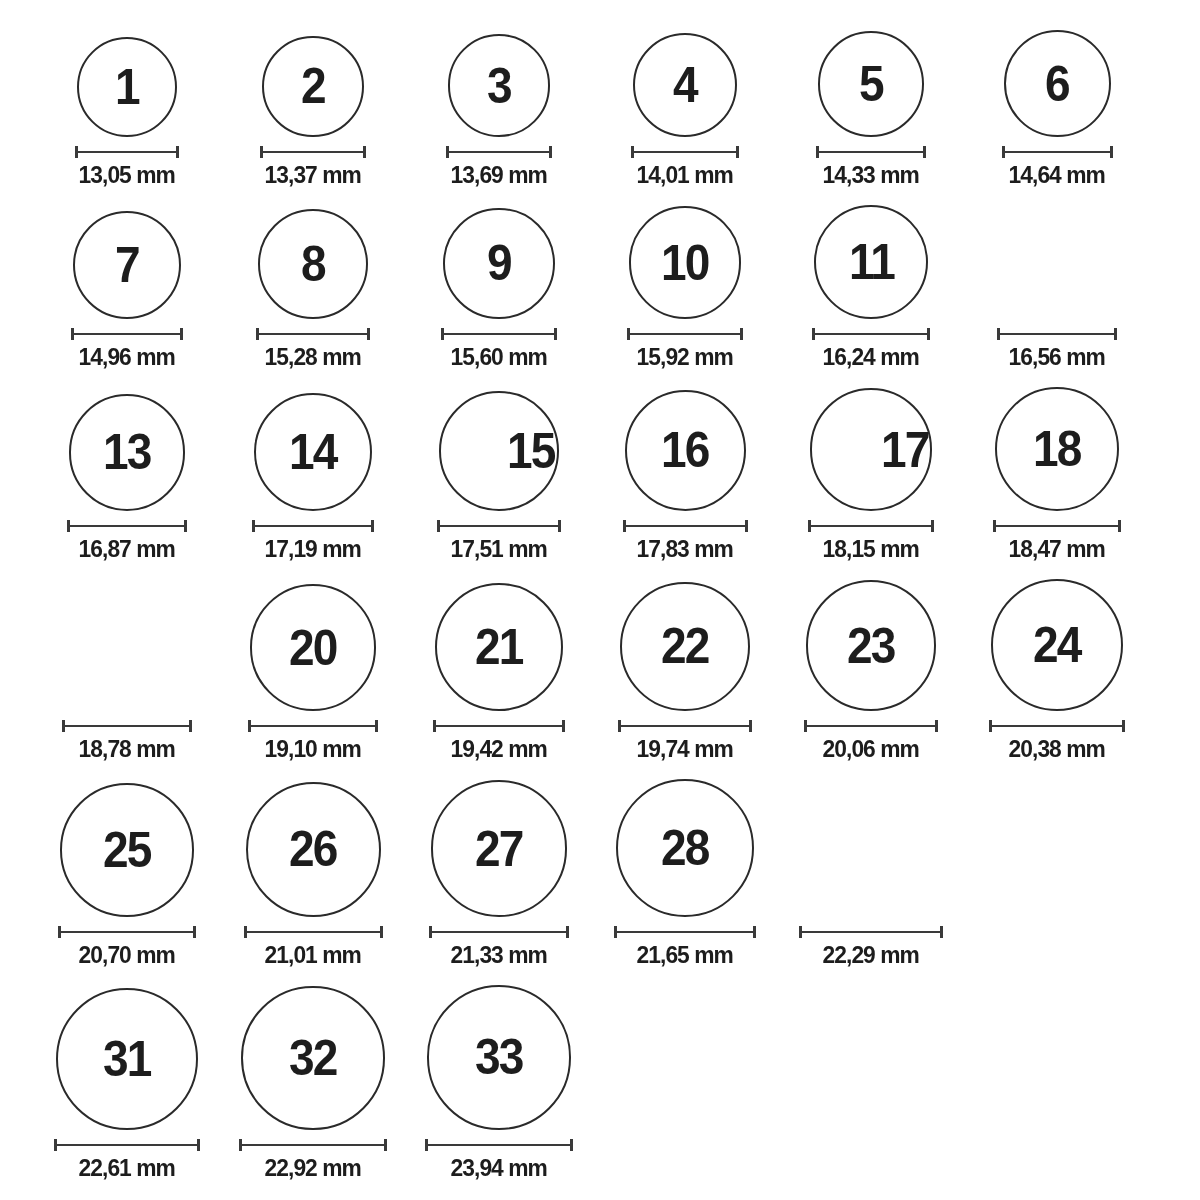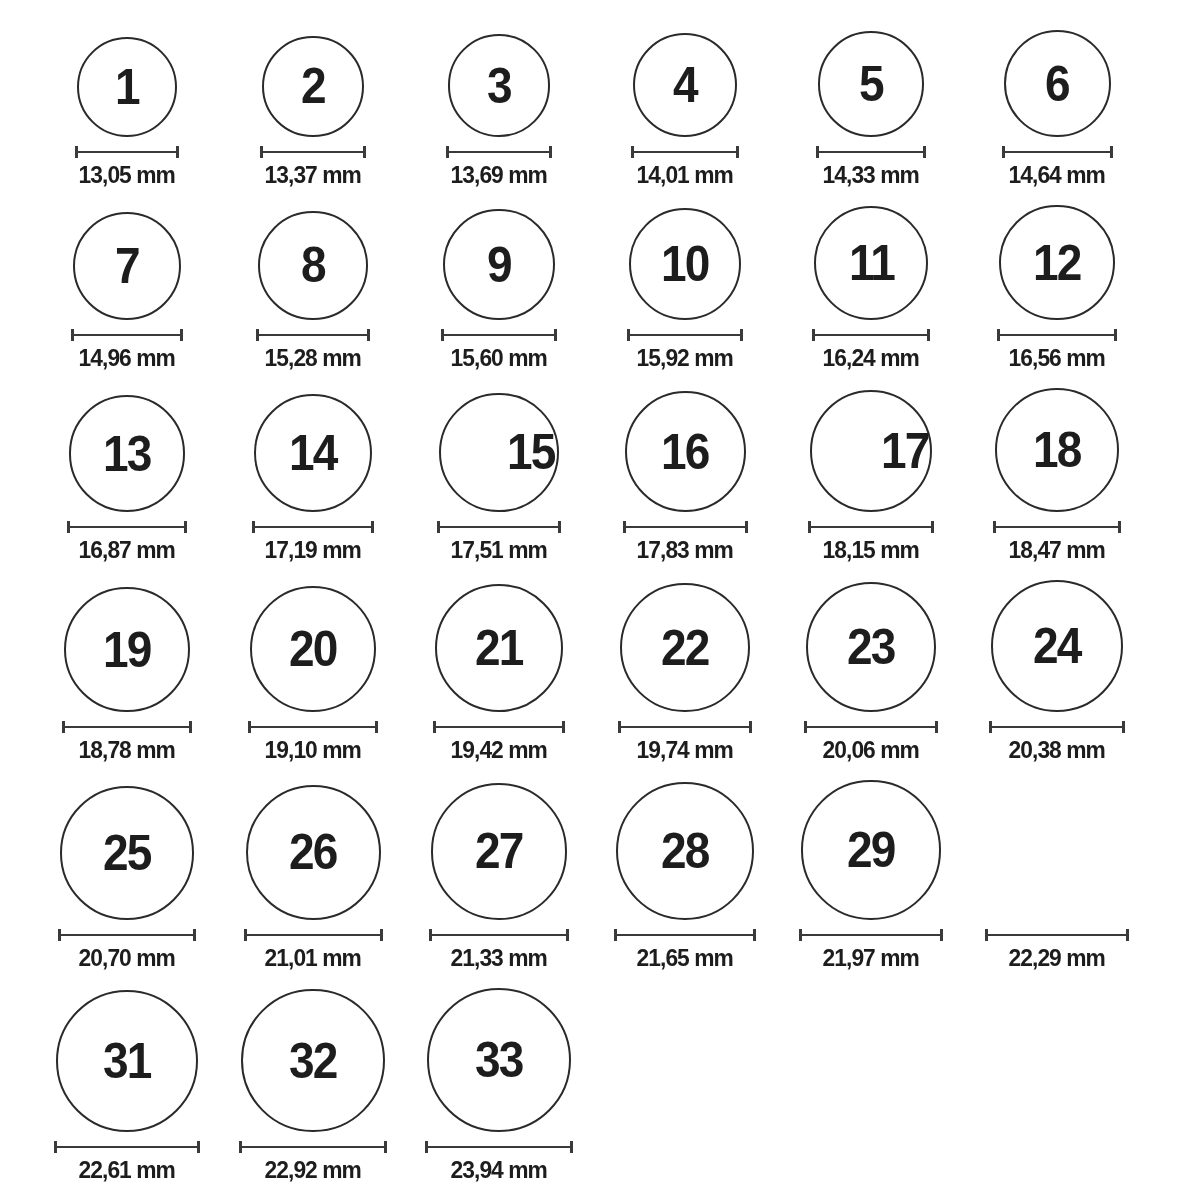--- a/index.html
+++ b/index.html
@@ -204,23 +204,20 @@
     </div>
     <div class="measure" style="width: 118px;">
       <span class="tick"></span>
       <span class="bar"></span>
       <span class="tick"></span>
     </div>
     <div class="label">16,24 mm</div>
   </div>
 
   <div class="cell">
-    <div class="circle" style="width: 115.4px; height: 115.4px;">
-      <span class="num">12</span>
-    </div>
     <div class="measure" style="width: 119.4px;">
       <span class="tick"></span>
       <span class="bar"></span>
       <span class="tick"></span>
     </div>
     <div class="label">16,56 mm</div>
   </div>
 </div>
     <div class="row">
   <div class="cell">
@@ -290,23 +287,20 @@
     <div class="measure" style="width: 127.8px;">
       <span class="tick"></span>
       <span class="bar"></span>
       <span class="tick"></span>
     </div>
     <div class="label">18,47 mm</div>
   </div>
 </div>
     <div class="row">
   <div class="cell">
-    <div class="circle" style="width: 125.2px; height: 125.2px;">
-      <span class="num">19</span>
-    </div>
     <div class="measure" style="width: 129.2px;">
       <span class="tick"></span>
       <span class="bar"></span>
       <span class="tick"></span>
     </div>
     <div class="label">18,78 mm</div>
   </div>
 
   <div class="cell">
     <div class="circle" style="width: 126.6px; height: 126.6px; text-align: center;">
@@ -410,31 +404,20 @@
       <span class="num">28</span>
     </div>
     <div class="measure" style="width: 141.8px;">
       <span class="tick"></span>
       <span class="bar"></span>
       <span class="tick"></span>
     </div>
     <div class="label">21,65 mm</div>
   </div>
 
-  <div class="cell">
-    <div class="circle" style="width: 139.2px; height: 139.2px;">
-      <span class="num">29</span>
-    </div>
-    <div class="measure" style="width: 143.2px;">
-      <span class="tick"></span>
-      <span class="bar"></span>
-      <span class="tick"></span>
-    </div>
-    <div class="label">21,97 mm</div>
-  </div>
 
   <div class="cell">
     <div class="measure" style="width: 144.6px;">
       <span class="tick"></span>
       <span class="bar"></span>
       <span class="tick"></span>
     </div>
     <div class="label">22,29 mm</div>
   </div>
 </div>

